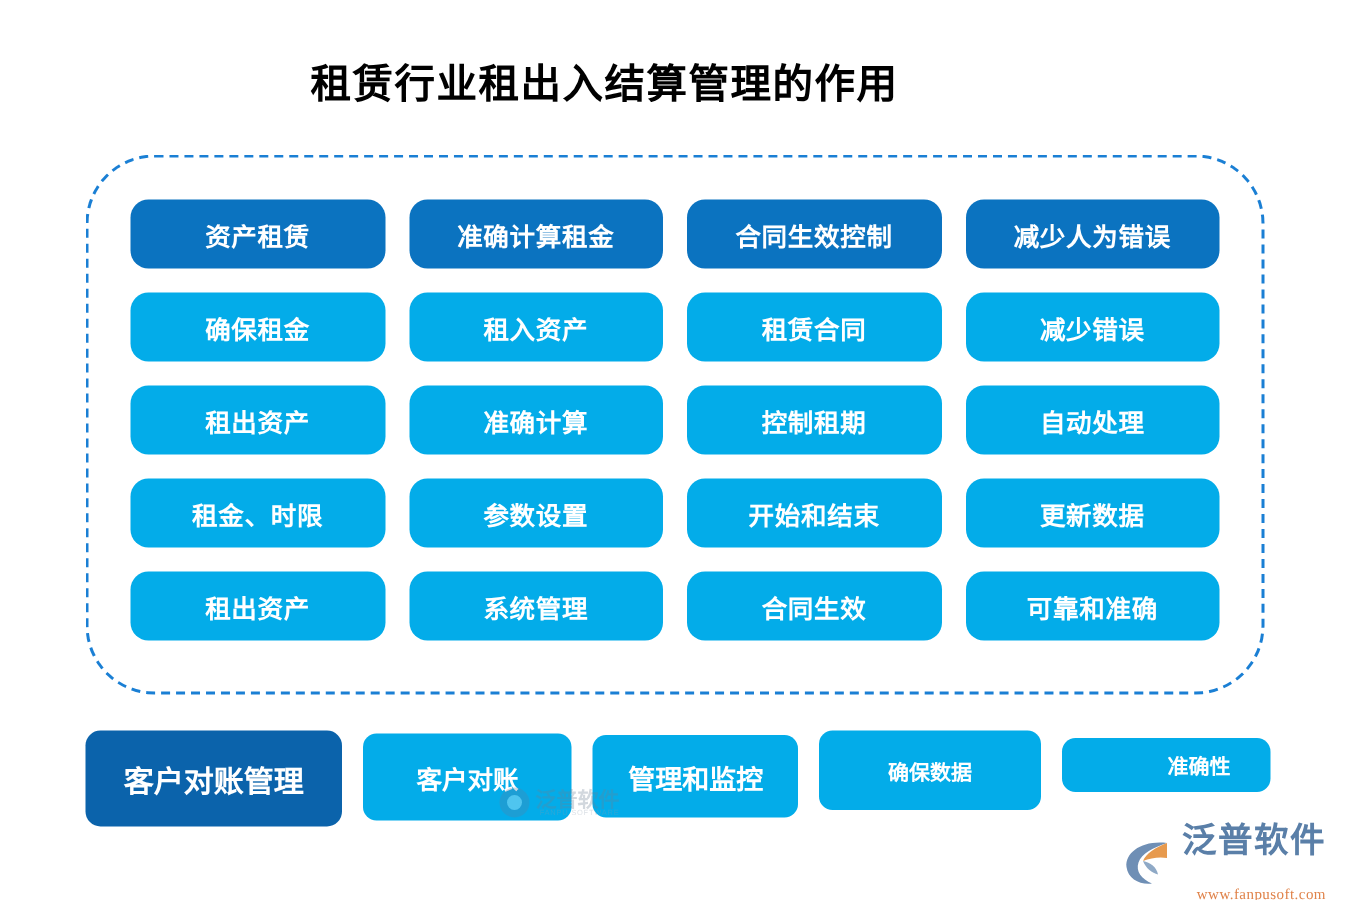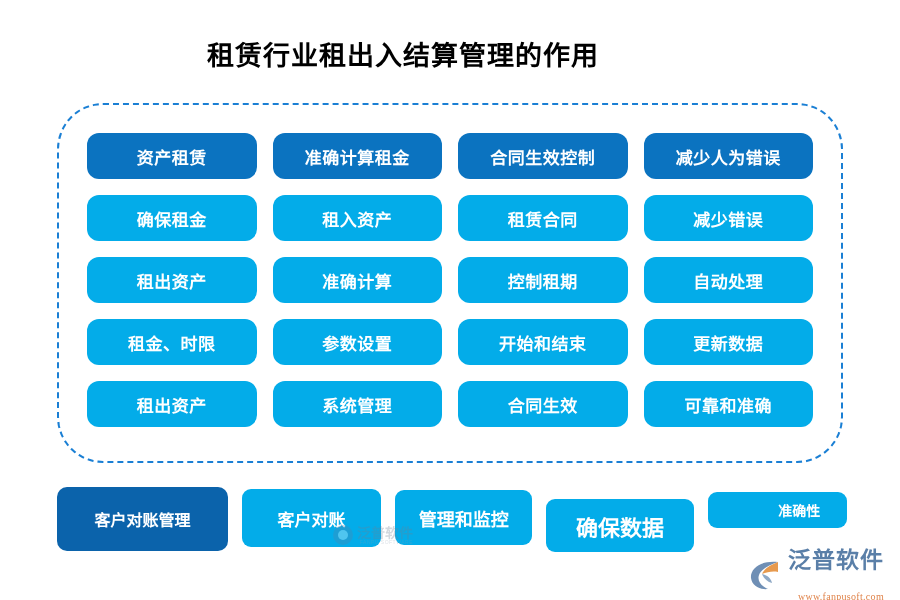--- a/index.html
+++ b/index.html
@@ -100,26 +100,26 @@
     align-items: center;
     justify-content: center;
     border-radius: 9px;
     background: #03ace9;
     white-space: nowrap;
     box-sizing: border-box;
   }
   .bottom-cell.b0 {
     width: 172px; height: 64px;
     background: #0b63ab;
-    font-size: 16px;
+    font-size: 20px;
     border-radius: 10px;
   }
   .bottom-cell.b1 { width: 140px; height: 58px; font-size: 17px; margin-top: 2px;}
   .bottom-cell.b2 { width: 138px; height: 55px; font-size: 18px; margin-top: 3px;}
-  .bottom-cell.b3 { width: 148px; height: 53px; font-size: 22px; margin-top: 12px;}
+  .bottom-cell.b3 { width: 148px; height: 53px; font-size: 14px; margin-top: 0;}
   .bottom-cell.b4 { width: 140px; height: 36px; font-size: 14px; margin-top: 5px; padding-left: 44px;}
 
   
   .watermark {
     position: absolute;
     left: 333px;
     top: 518px;
     width: 130px;
     height: 34px;
     display: flex;

